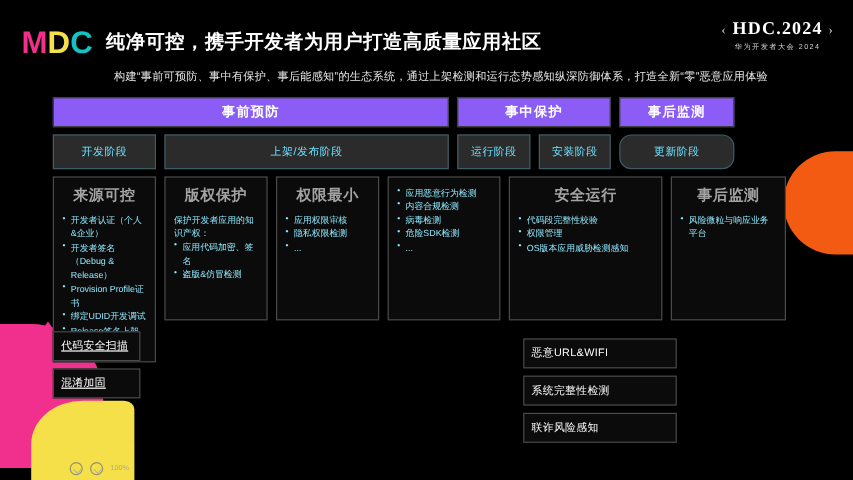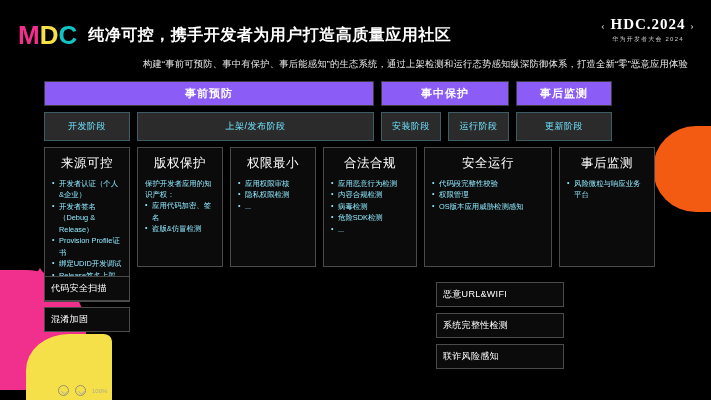--- a/index.html
+++ b/index.html
@@ -99,21 +99,21 @@
     font-size: 6px;
     letter-spacing: 1.2px;
     color: #cfcfcf;
     margin-top: 2px;
   }
   .hdc-chevron { color: #aaa; font-size: 11px; }
 
   .subtitle {
     position: relative;
     z-index: 3;
-    text-align: right;
+    text-align: center;
     font-size: 9.3px;
     color: #e8e8e8;
     margin-top: 4px;
     padding: 0 23px;
     letter-spacing: 0.2px;
     margin-left: 24px;
   }
 
   
   .phase-row {
@@ -152,41 +152,41 @@
     border: 1px solid #3d5c66;
     font-size: 9px;
     text-align: center;
     padding: 7px 0;
     letter-spacing: 0.5px;
   }
   .stage-dev     { flex: 0 0 86px; }
   .stage-release { flex: 0 0 237px; }
   .stage-install { flex: 0 0 60px; }
   .stage-run     { flex: 0 0 61px; }
-  .stage-update  { flex: 0 0 96px; }
+  .stage-update  { flex: 0 0 96px; border-radius: 10px; }
 
   
   .cards-row {
     position: relative;
     z-index: 3;
     display: flex;
     gap: 7px;
     margin: 6px 22px 0 44px;
     align-items: flex-start;
   }
   .card {
     background: #0b0b0b;
     border: 1px solid #4a4a4a;
     min-height: 120px;
     padding: 7px 7px 8px 7px;
   }
   .card-title {
     font-size: 12.5px;
-    font-weight: normal;
-    color: #ffffff;
+    font-weight: bold;
+    color: #a3a3a3;
     text-align: center;
     margin-bottom: 6px;
     letter-spacing: 0.5px;
   }
   .card ul { list-style: none; }
   .card li {
     font-size: 7.4px;
     line-height: 1.55;
     color: #8fe9ff;
     padding-left: 7px;
@@ -208,22 +208,23 @@
   .c2 { flex: 0 0 86px; }
   .c3 { flex: 0 0 86px; }
   .c4 { flex: 0 0 94px; min-height: 120px; }
   .c5 { flex: 0 0 128px; }
   .c6 { flex: 0 0 96px; }
 
   
   .bottom-left {
     position: absolute;
     left: 44px; top: 276px;
-    width: 86px;
-    z-index: 3;
+    width: 73px;
+    z-index: 3;
+    text-decoration: underline;
   }
   .strip {
     border: 1px solid #4a4a4a;
     background: #0b0b0b;
     color: #ffffff;
     font-size: 9px;
     padding: 5px 6px;
     margin-bottom: 6px;
     letter-spacing: 0.3px;
   }
@@ -292,22 +293,22 @@
 
   <div class="phase-row">
     <div class="phase-pill phase-pre">事前预防</div>
     <div class="phase-pill phase-mid">事中保护</div>
     <div class="phase-pill phase-post">事后监测</div>
   </div>
 
   <div class="stage-row">
     <div class="stage-pill stage-dev">开发阶段</div>
     <div class="stage-pill stage-release">上架/发布阶段</div>
+    <div class="stage-pill stage-run">运行阶段</div>
     <div class="stage-pill stage-install">安装阶段</div>
-    <div class="stage-pill stage-run">运行阶段</div>
     <div class="stage-pill stage-update">更新阶段</div>
   </div>
 
   <div class="cards-row">
 
     <div class="card c1">
       <div class="card-title">来源可控</div>
       <ul>
         <li>开发者认证（个人&amp;企业）</li>
         <li>开发者签名（Debug &amp; Release）</li>
@@ -329,21 +330,20 @@
     <div class="card c3">
       <div class="card-title">权限最小</div>
       <ul>
         <li>应用权限审核</li>
         <li>隐私权限检测</li>
         <li>...</li>
       </ul>
     </div>
 
     <div class="card c4">
-      <div class="card-title">合法合规</div>
       <ul>
         <li>应用恶意行为检测</li>
         <li>内容合规检测</li>
         <li>病毒检测</li>
         <li>危险SDK检测</li>
         <li>...</li>
       </ul>
     </div>
 
     <div class="card c5">

